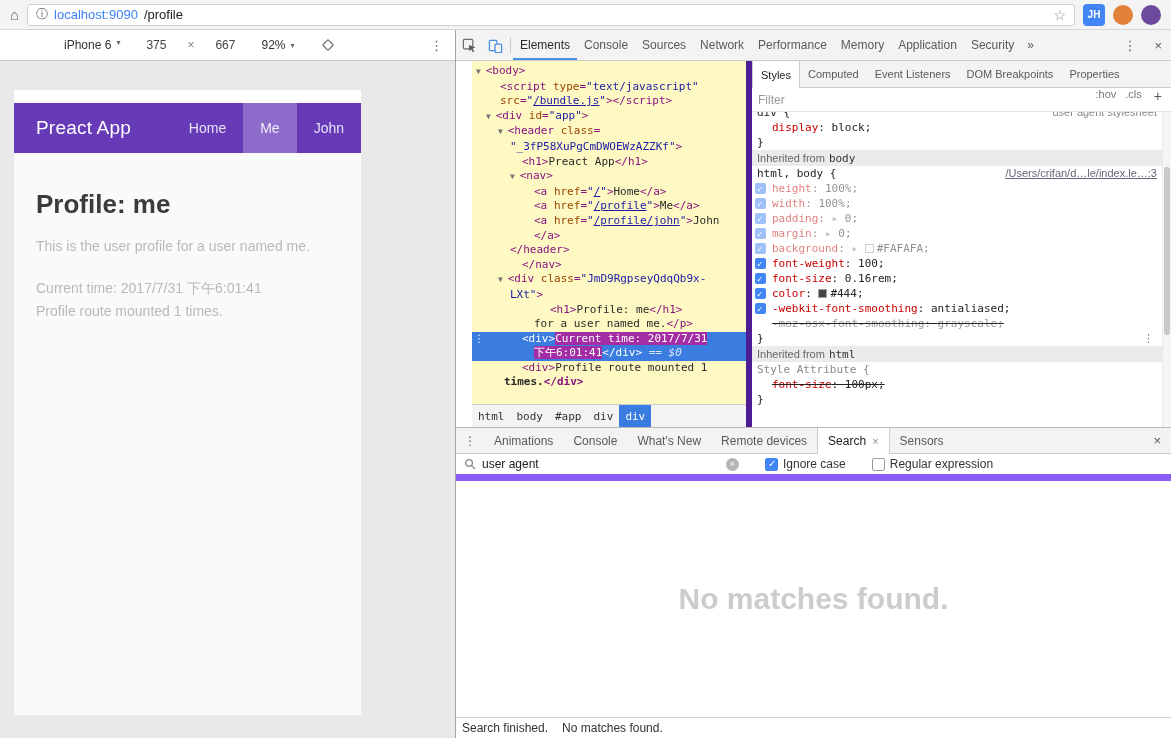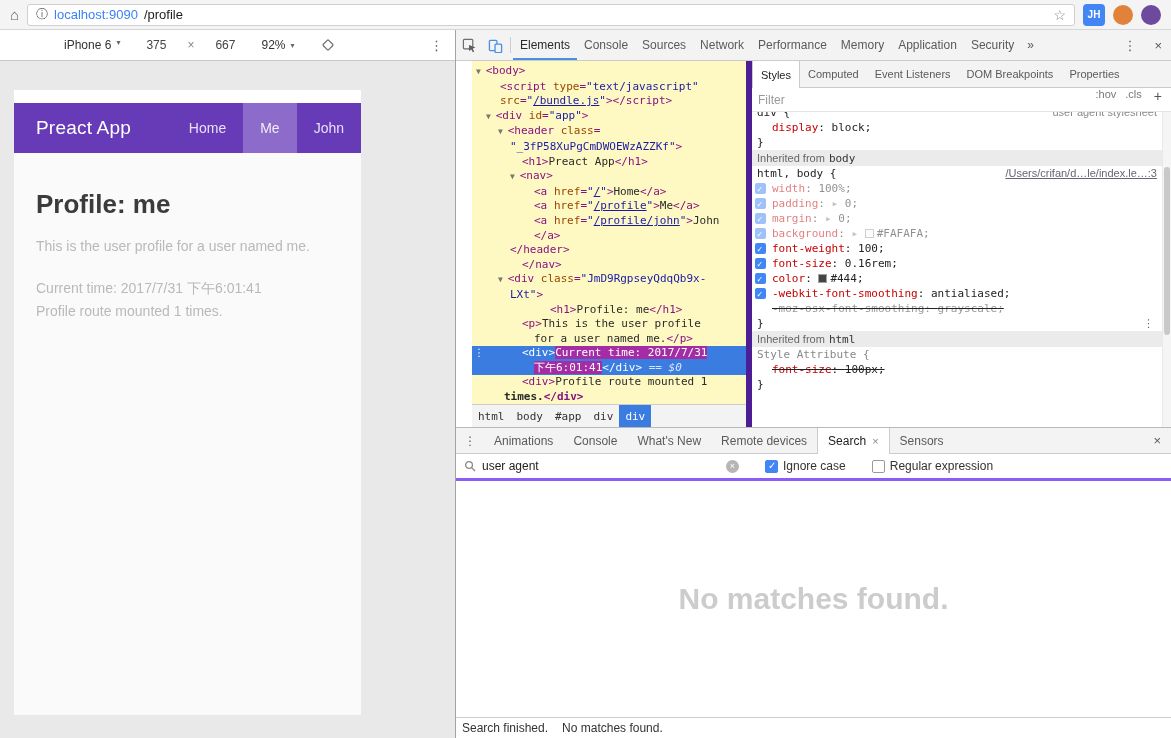--- a/index.html
+++ b/index.html
@@ -109,21 +109,21 @@
 
 
 .drawer{position:absolute;left:0;right:0;top:397px;bottom:0;background:#fff;border-top:1px solid #b9b9b9}
 .dr-tabs{height:26px;background:#f3f3f3;border-bottom:1px solid #ccc;display:flex;align-items:stretch;font-size:12px;color:#5a5a5a}
 .dr-menu{display:flex;align-items:center;padding:0 8px}
 .dr-tab{display:flex;align-items:center;padding:0 10px;gap:6px}
 .dr-tab.sel{background:#fff;border-left:1px solid #ccc;border-right:1px solid #ccc;color:#222;margin-bottom:-1px}
 .tclose{color:#888;font-size:11px}
 .dr-spacer{flex:1}
 .dr-close{display:flex;align-items:center;padding:0 10px;font-size:13px}
-.dr-search{height:27px;border-bottom:3px solid #8b5cf6;display:flex;align-items:center;padding:0 8px;font-size:12px}
+.dr-search{height:27px;border-bottom:7px solid #8b5cf6;display:flex;align-items:center;padding:0 8px;font-size:12px}
 .search-glyph{margin-right:6px;display:flex;align-items:center}
 .dr-search input{width:240px;border:none;outline:none;font-size:12px;color:#222}
 .clear-btn{width:13px;height:13px;border-radius:50%;background:#b5b5b5;color:#fff;font-size:9px;display:flex;align-items:center;justify-content:center;margin-left:4px}
 .cb{display:flex;align-items:center;gap:5px;margin-left:26px;color:#333}
 .cbx{width:13px;height:13px;border:1px solid #9a9a9a;border-radius:2px;background:#fff;position:relative}
 .cb.on .cbx{background:var(--accent-blue,#4285f4);border-color:var(--accent-blue,#4285f4)}
 .cb.on .cbx::after{content:"✓";position:absolute;left:2px;top:-1px;color:#fff;font-size:10px}
 .dr-content{position:absolute;left:0;right:0;top:53px;bottom:21px;display:flex;align-items:center;justify-content:center}
 .nomatch{font-size:30px;font-weight:700;color:#ccc}
 .dr-status{position:absolute;left:0;right:0;bottom:0;height:21px;border-top:1px solid #ccc;display:flex;align-items:center;padding:0 6px;font-size:12px;color:#333;gap:14px;background:#fff}
@@ -230,21 +230,20 @@
         <div class="trow" style="padding-left: 38px;"><span class="tk-ar">▼ </span><span class="tk-t">&lt;nav&gt;</span></div>
         <div class="trow" style="padding-left: 62px;"><span class="tk-t">&lt;a </span><span class="tk-a">href</span><span class="tk-t">=</span><span class="tk-v">"</span><span class="tk-l">/</span><span class="tk-v">"</span><span class="tk-t">&gt;</span><span class="tk-x">Home</span><span class="tk-t">&lt;/a&gt;</span></div>
         <div class="trow" style="padding-left: 62px;"><span class="tk-t">&lt;a </span><span class="tk-a">href</span><span class="tk-t">=</span><span class="tk-v">"</span><span class="tk-l">/profile</span><span class="tk-v">"</span><span class="tk-t">&gt;</span><span class="tk-x">Me</span><span class="tk-t">&lt;/a&gt;</span></div>
         <div class="trow" style="padding-left: 62px;"><span class="tk-t">&lt;a </span><span class="tk-a">href</span><span class="tk-t">=</span><span class="tk-v">"</span><span class="tk-l">/profile/john</span><span class="tk-v">"</span><span class="tk-t">&gt;</span><span class="tk-x">John</span></div>
         <div class="trow" style="padding-left: 62px;"><span class="tk-t">&lt;/a&gt;</span></div>
         <div class="trow" style="padding-left: 38px;"><span class="tk-t">&lt;/header&gt;</span></div>
         <div class="trow" style="padding-left: 50px;"><span class="tk-t">&lt;/nav&gt;</span></div>
         <div class="trow" style="padding-left: 26px;"><span class="tk-ar">▼ </span><span class="tk-t">&lt;div </span><span class="tk-a">class</span><span class="tk-t">=</span><span class="tk-v">"JmD9RgpseyQdqQb9x-</span></div>
         <div class="trow" style="padding-left: 38px;"><span class="tk-v">LXt"</span><span class="tk-t">&gt;</span></div>
         <div class="trow" style="padding-left: 78px;"><span class="tk-t">&lt;h1&gt;</span><span class="tk-x">Profile: me</span><span class="tk-t">&lt;/h1&gt;</span></div>
-        <div class="trow" style="padding-left: 50px;"><span class="tk-t">&lt;p&gt;</span><span class="tk-x">This is the user profile</span></div>
         <div class="trow" style="padding-left: 62px;"><span class="tk-x">for a user named me.</span><span class="tk-t">&lt;/p&gt;</span></div>
         <div class="trow sel" style="padding-left: 50px;"><span class="row-more">⋮</span><span class="tk-t">&lt;div&gt;</span><span class="tk-hl">Current time: 2017/7/31</span></div>
         <div class="trow sel" style="padding-left: 62px;"><span class="tk-hl">下午6:01:41</span><span class="tk-t">&lt;/div&gt;</span><span class="tk-eq"> == $0</span></div>
         <div class="trow" style="padding-left: 50px;"><span class="tk-t">&lt;div&gt;</span><span class="tk-x">Profile route mounted 1</span></div>
         <div class="trow" style="padding-left: 32px; font-weight: bold;"><span class="tk-x">times.</span><span class="tk-t">&lt;/div&gt;</span></div>
       </div>
     <div class="el-scroll">
         <div class="thumb"></div>
       </div>
     <div class="crumbs" id="crumbs">
@@ -274,20 +273,21 @@
         <div class="rsel clip"><span class="sel-t">div {</span><span class="origin">user agent stylesheet</span></div>
         <div class="prop"><span class="pbody"><span class="pname">display</span><span class="pcolon">: </span><span class="pval">block</span><span class="psemi">;</span></span></div>
         <div class="rclose">
           <span>}</span>
         </div>
         <div class="sec">
           <span>Inherited from</span>
           <span class="sec-node">body</span>
         </div>
         <div class="rsel"><span class="sel-t">html, body {</span><span class="origin olink">/Users/crifan/d…le/index.le…:3</span></div>
+        <div class="prop faded"><span class="chk"></span><span class="pbody"><span class="pname">height</span><span class="pcolon">: </span><span class="pval">100%</span><span class="psemi">;</span></span></div>
         <div class="prop faded"><span class="chk"></span><span class="pbody"><span class="pname">width</span><span class="pcolon">: </span><span class="pval">100%</span><span class="psemi">;</span></span></div>
         <div class="prop faded"><span class="chk"></span><span class="pbody"><span class="pname">padding</span><span class="pcolon">: </span><span class="pexp">▸ </span><span class="pval">0</span><span class="psemi">;</span></span></div>
         <div class="prop faded"><span class="chk"></span><span class="pbody"><span class="pname">margin</span><span class="pcolon">: </span><span class="pexp">▸ </span><span class="pval">0</span><span class="psemi">;</span></span></div>
         <div class="prop faded"><span class="chk"></span><span class="pbody"><span class="pname">background</span><span class="pcolon">: </span><span class="pexp">▸ </span><span class="swatch" style="background: rgb(250, 250, 250);"></span><span class="pval">#FAFAFA</span><span class="psemi">;</span></span></div>
         <div class="prop"><span class="chk"></span><span class="pbody"><span class="pname">font-weight</span><span class="pcolon">: </span><span class="pval">100</span><span class="psemi">;</span></span></div>
         <div class="prop"><span class="chk"></span><span class="pbody"><span class="pname">font-size</span><span class="pcolon">: </span><span class="pval">0.16rem</span><span class="psemi">;</span></span></div>
         <div class="prop"><span class="chk"></span><span class="pbody"><span class="pname">color</span><span class="pcolon">: </span><span class="swatch" style="background: rgb(68, 68, 68);"></span><span class="pval">#444</span><span class="psemi">;</span></span></div>
         <div class="prop"><span class="chk"></span><span class="pbody"><span class="pname">-webkit-font-smoothing</span><span class="pcolon">: </span><span class="pval">antialiased</span><span class="psemi">;</span></span></div>
         <div class="prop struck grayp"><span class="pbody"><span class="pname">-moz-osx-font-smoothing</span><span class="pcolon">: </span><span class="pval">grayscale</span><span class="psemi">;</span></span></div>
         <div class="rclose">

